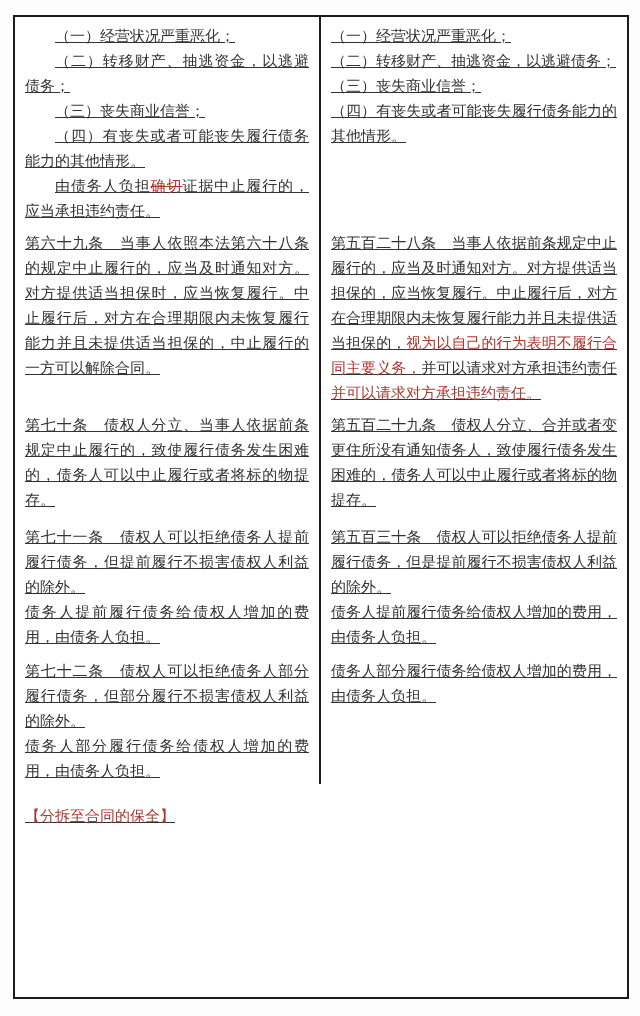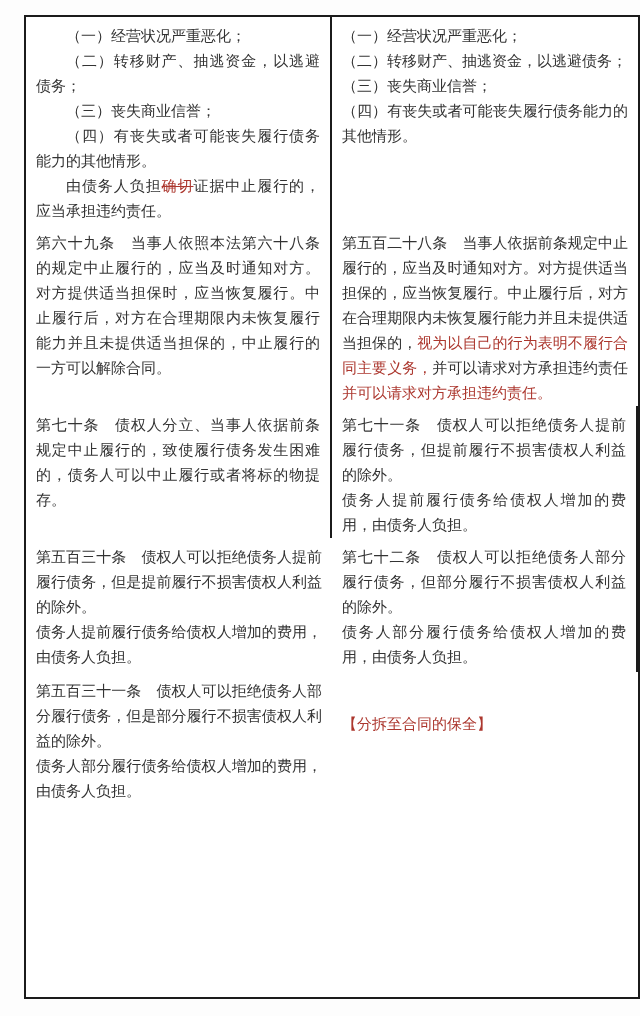--- a/index.html
+++ b/index.html
@@ -9,21 +9,22 @@
     --bg-color:#fdfdfd;
   }
   html,body{margin:0;padding:0;}
   body{
     width:640px;height:1016px;overflow:hidden;
     background:var(--bg-color);
     font-family:"Liberation Serif","DejaVu Serif",serif;
     color:var(--text-color);
   }
   .page{
-    padding:15px 13px 0 24px;
+    padding:15px 13px 0 13px;
+    text-decoration:underline;
   }
   .cmp-table{
     width:612px;height:980px;
     border:2px solid var(--border-color);
     box-sizing:content-box;
     display:grid;
     grid-template-columns:1fr 1fr;
     grid-template-rows:minmax(206px,auto) minmax(178px,auto) minmax(112px,auto) minmax(134px,auto) minmax(132px,auto) 1fr;
     overflow:hidden;
     background:#fff;
@@ -37,21 +38,21 @@
   }
   .cell p{
     margin:0;
     font-size:15px;
     line-height:25px;
     white-space:pre-wrap;
     word-break:break-all;
     text-align:justify;
   }
   .cell p.indent{ text-indent:2em; }
-  .cell p.gap-above{ margin-top:33px; }
+  .cell p.gap-above{ margin-top:13px; }
   .seg.normal{ color:var(--text-color); }
   .seg.red{ color:var(--red-color); }
   .seg.del{
     color:var(--red-color);
     text-decoration:line-through;
     text-decoration-color:var(--red-color);
     margin-top:24px;
   }
 </style>
 </head>
@@ -74,33 +75,35 @@
       </div>
       <div class="cell left">
         <p class=""><span class="seg normal">第六十九条　当事人依照本法第六十八条的规定中止履行的，应当及时通知对方。对方提供适当担保时，应当恢复履行。中止履行后，对方在合理期限内未恢复履行能力并且未提供适当担保的，中止履行的一方可以解除合同。</span></p>
       </div>
       <div class="cell right">
         <p class=""><span class="seg normal">第五百二十八条　当事人依据前条规定中止履行的，应当及时通知对方。对方提供适当担保的，应当恢复履行。中止履行后，对方在合理期限内未恢复履行能力并且未提供适当担保的，</span><span class="seg red">视为以自己的行为表明不履行合同主要义务，</span><span class="seg normal">并可以请求对方承担违约责任</span><span class="seg red">并可以请求对方承担违约责任。</span></p>
       </div>
       <div class="cell left">
         <p class=""><span class="seg normal">第七十条　债权人分立、当事人依据前条规定中止履行的，致使履行债务发生困难的，债务人可以中止履行或者将标的物提存。</span></p>
       </div>
+      <div class="cell right">
+        <p class=""><span class="seg normal">第五百二十九条　债权人分立、合并或者变更住所没有通知债务人，致使履行债务发生困难的，债务人可以中止履行或者将标的物提存。</span></p>
+      </div>
       <div class="cell left">
         <p class=""><span class="seg normal">第七十一条　债权人可以拒绝债务人提前履行债务，但提前履行不损害债权人利益的除外。</span></p>
         <p class=""><span class="seg normal">债务人提前履行债务给债权人增加的费用，由债务人负担。</span></p>
       </div>
       <div class="cell right">
         <p class=""><span class="seg normal">第五百三十条　债权人可以拒绝债务人提前履行债务，但是提前履行不损害债权人利益的除外。</span></p>
         <p class=""><span class="seg normal">债务人提前履行债务给债权人增加的费用，由债务人负担。</span></p>
       </div>
       <div class="cell left">
         <p class=""><span class="seg normal">第七十二条　债权人可以拒绝债务人部分履行债务，但部分履行不损害债权人利益的除外。</span></p>
         <p class=""><span class="seg normal">债务人部分履行债务给债权人增加的费用，由债务人负担。</span></p>
       </div>
       <div class="cell right">
-        <p class=""><span class="seg normal">第五百三十一条　债权人可以拒绝债务人部分履行债务，但是部分履行不损害债权人利益的除外。</span></p>
         <p class=""><span class="seg normal">债务人部分履行债务给债权人增加的费用，由债务人负担。</span></p>
       </div>
       <div class="cell right">
         <p class=" gap-above"><span class="seg red">【分拆至合同的保全】</span></p>
       </div>
     </div>
 </div>
 
 </body></html>

